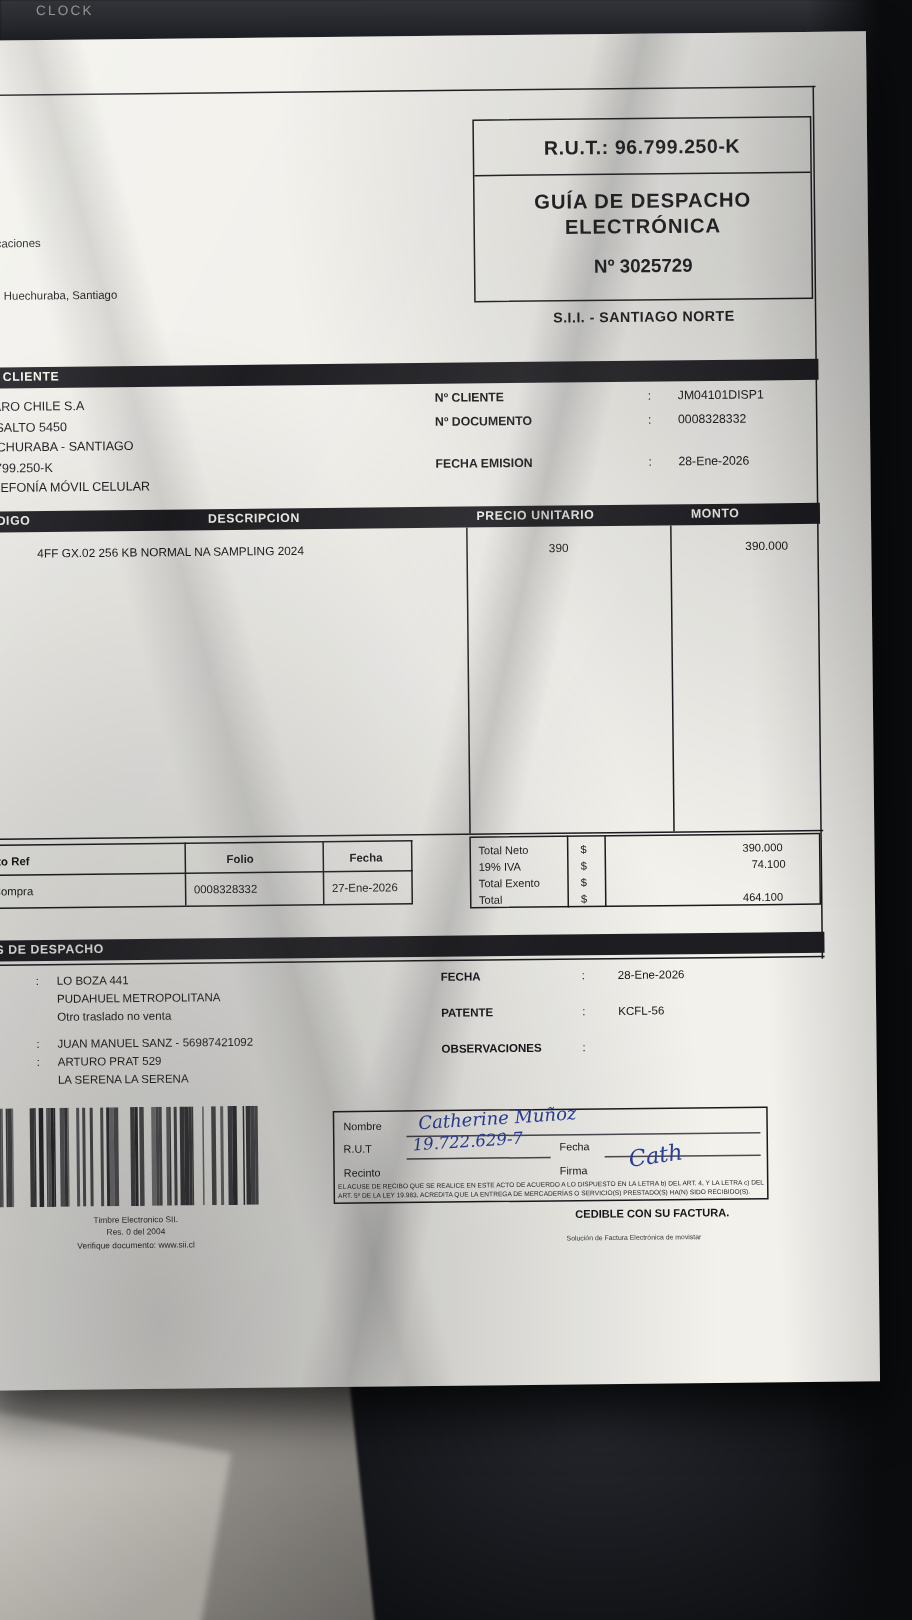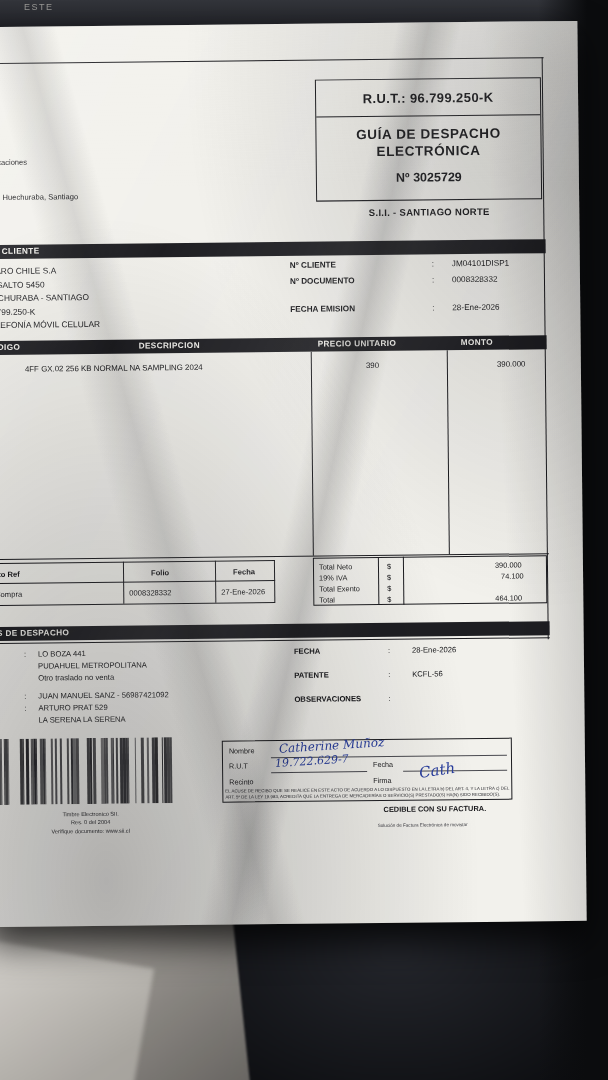--- a/index.html
+++ b/index.html
@@ -203,21 +203,21 @@
   }
 </style>
 </head>
 <body>
 
 <div id="scene">
   <div class="dark-blob"></div>
   <div class="floor-left"></div>
   <div class="floor-left2"></div>
   <div class="top-strip"></div>
-  <div class="top-label">ESTE</div>
+  <div class="top-label">CLOCK</div>
   <div class="right-dark"></div>
 
   <div id="paper">
     <div class="doc">
 
       <div class="bx rutbox">
         <div class="rut-t1">R.U.T.: 96.799.250-K</div>
         <div class="rut-div"></div>
         <div class="rut-t2">GUÍA DE DESPACHO</div>
         <div class="rut-t3">ELECTRÓNICA</div>

